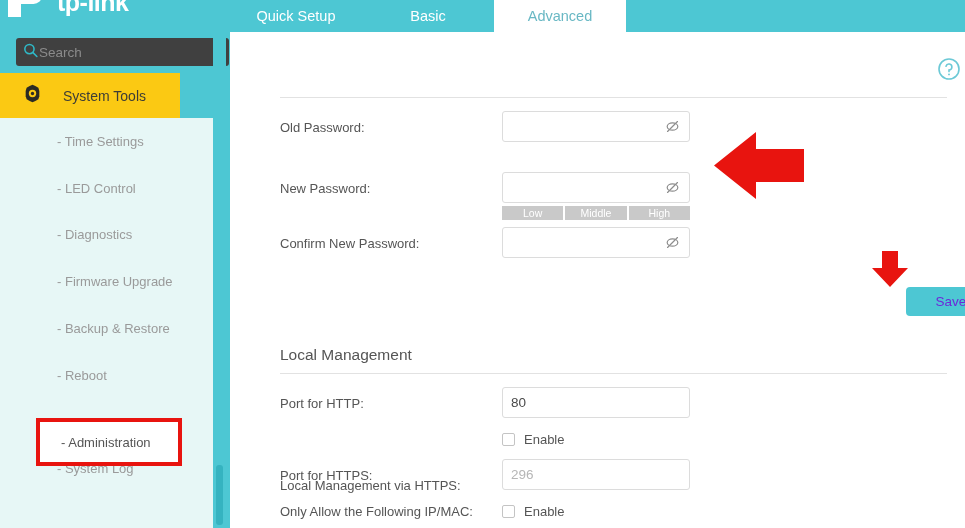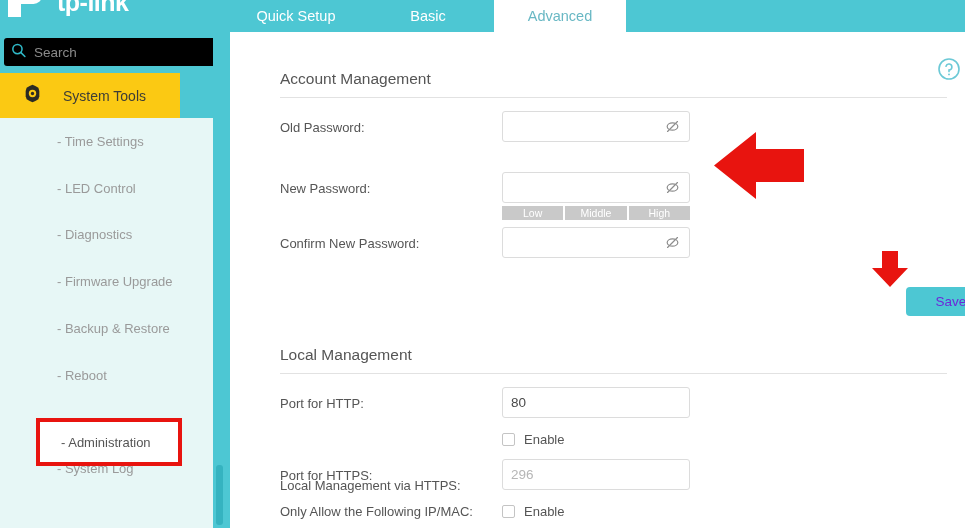--- a/index.html
+++ b/index.html
@@ -111,28 +111,27 @@
   #sidebar {
     position: absolute;
     left: 0; top: 32px;
     width: 230px; height: 496px;
     background: #4dc7d3;
     z-index: 3;
   }
 
   #search-box {
     position: absolute;
-    left: 4px; top: 6px;
+    left: 16px; top: 6px;
     width: 213px; height: 28px;
-    background: #000000;
+    background: #404040;
     border-radius: 3px;
     display: flex;
     align-items: center;
     padding-left: 6px;
-    gap: 7px;
   }
   #search-box .placeholder {
     color: #8b8b8b;
     font-size: 13.5px;
   }
 
   #sys-tools {
     position: absolute;
     left: 0; top: 41px;
     width: 180px; height: 45px;
@@ -407,21 +406,20 @@
 
 <div id="admin-annotation">
   <span>- Administration</span>
 </div>
 
 <div id="sb-track"></div>
 <div id="sb-thumb"></div>
 
 <div id="content">
 
-  <div class="section-title" style="top:38px;">Account Management</div>
   <div class="section-rule" style="top:65px;"></div>
 
   <div class="field-label" style="top:88px;">Old Password:</div>
   <div class="input-box" style="left:272px; top:79px;">
     <span class="value"></span>
     <span class="eye-off">
       <svg width="17" height="17" viewBox="0 0 24 24" fill="none" stroke="#8d8d8d" stroke-width="1.7">
         <ellipse cx="12" cy="12" rx="7.5" ry="5.2"></ellipse>
         <path d="M5 19 L19 5" stroke-linecap="round"></path>
       </svg>

